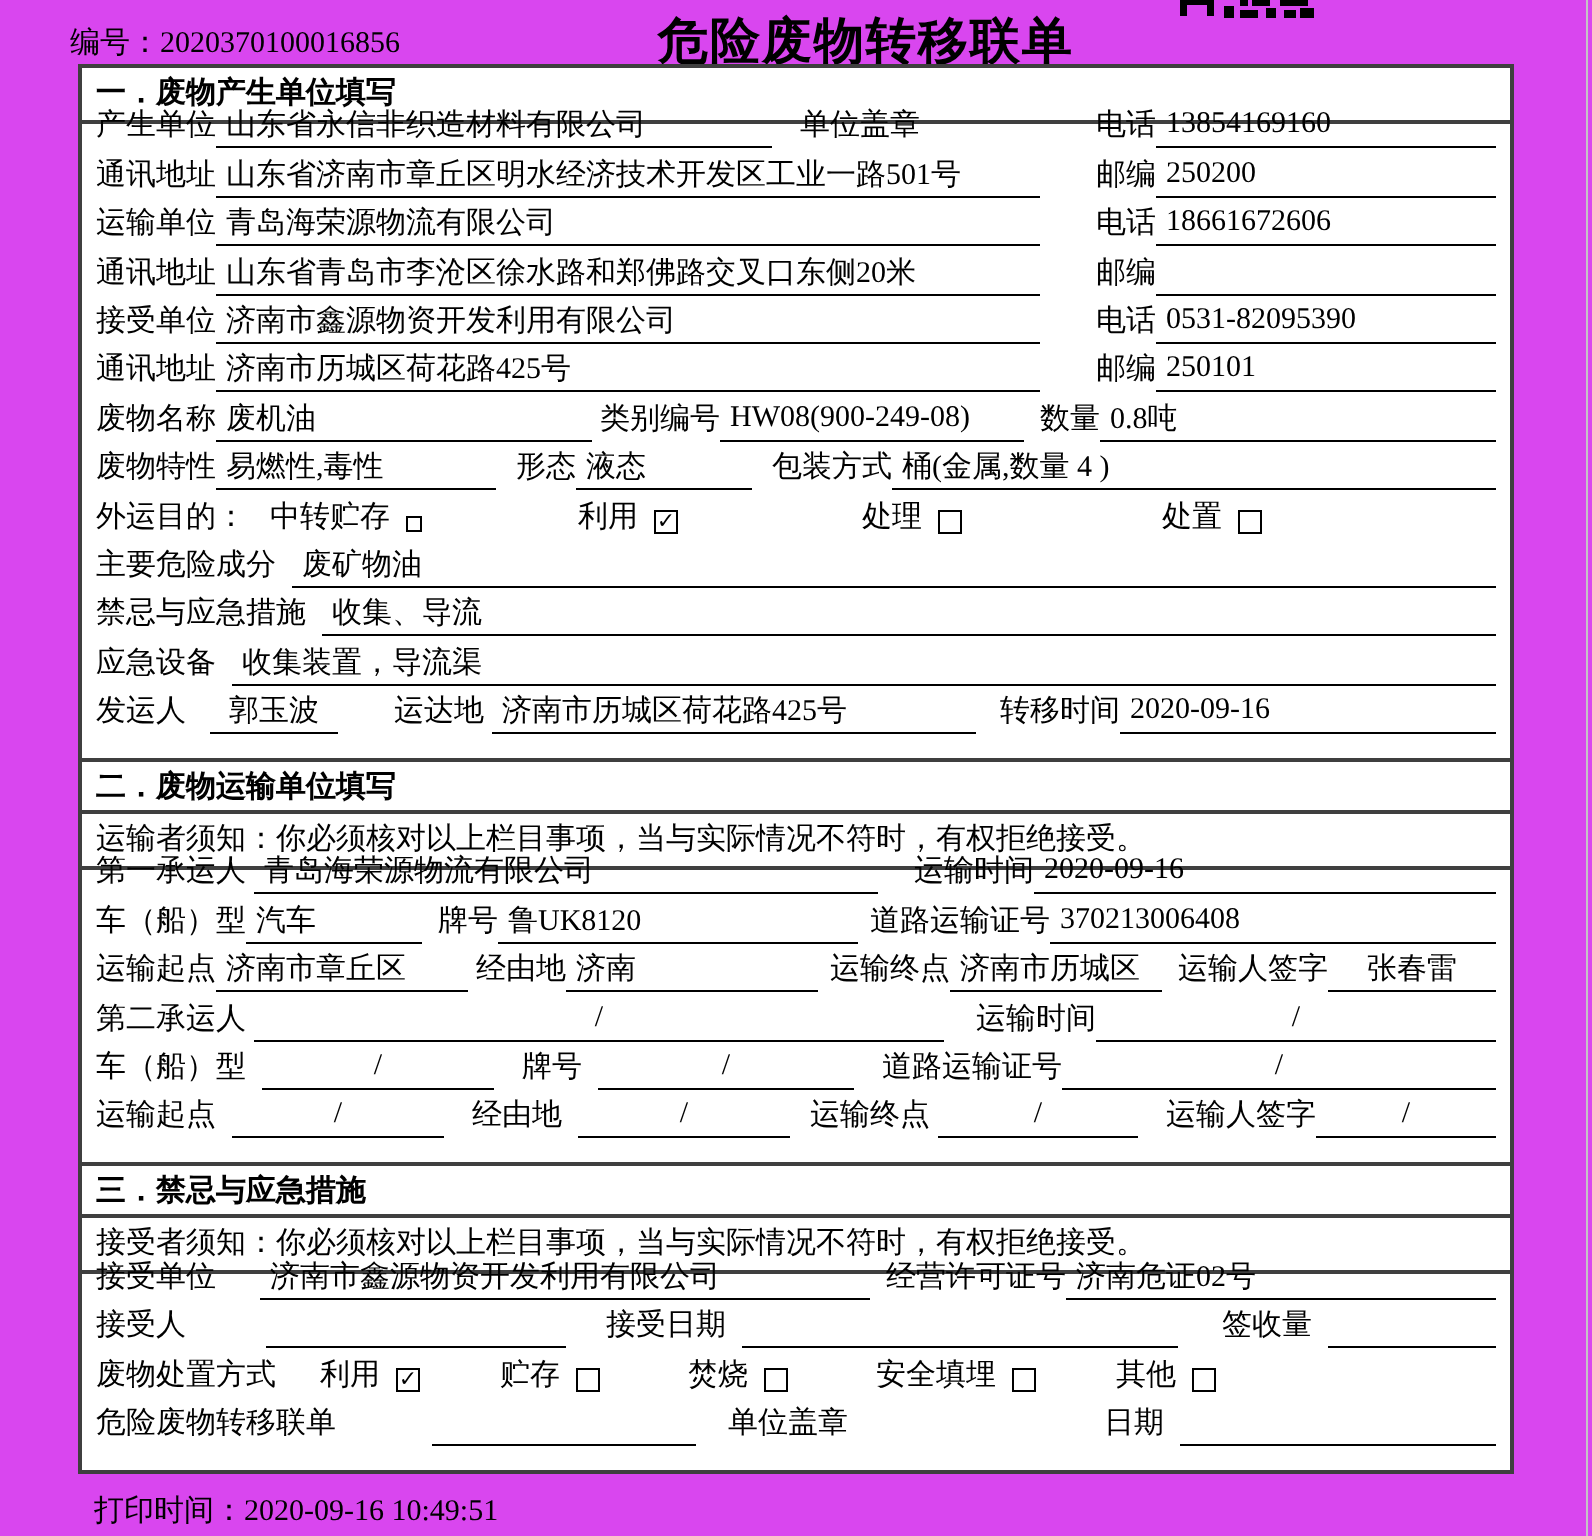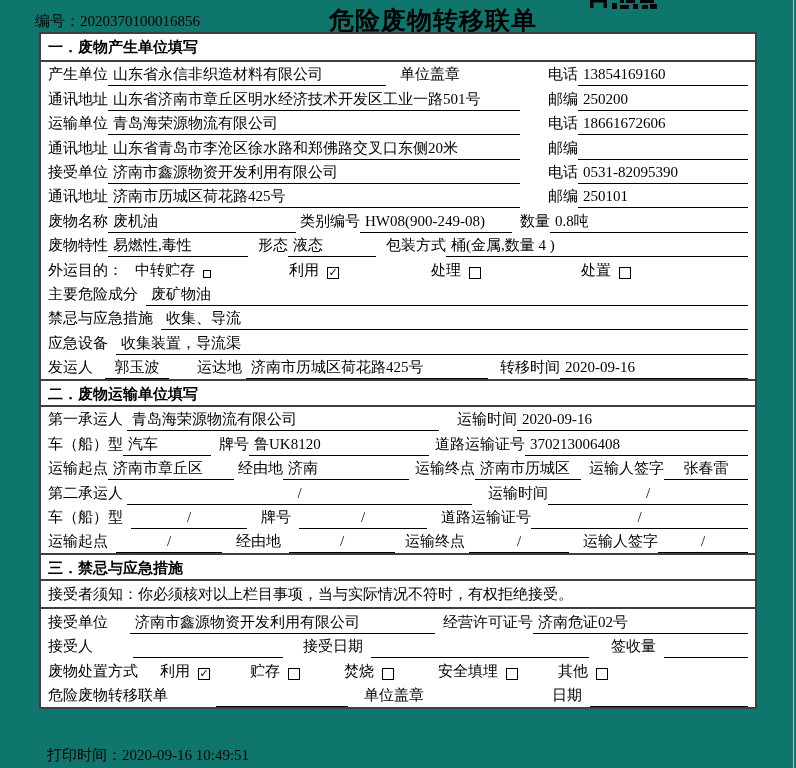--- a/index.html
+++ b/index.html
@@ -1,34 +1,34 @@
 <!DOCTYPE html>
 <html><head>
 <meta charset="utf-8">
 <style>
   * { margin:0; padding:0; box-sizing:border-box; }
   html,body { width:796px; height:768px; background:#ffffff; overflow:hidden;
     font-family:"Liberation Serif","DejaVu Serif",serif; color:#000; }
-  .page { position:relative; width:796px; height:768px; background:#0f766e; }
+  .page { position:relative; width:796px; height:768px; background:#d946ef; }
   .page-edge { position:absolute; right:2px; top:0; width:1px; height:768px; background:#c4c4c4; }
 
   
   .hdr { position:relative; height:40px; }
   .doc-no { position:absolute; left:35px; top:12px; font-size:15px; white-space:nowrap; }
   .title { position:absolute; left:433px; top:4px; transform:translateX(-50%);
            font-size:25px; font-weight:bold; white-space:nowrap; letter-spacing:1px; }
   .qr { position:absolute; left:590px; top:0; width:112px; height:9px; }
 
   
   .tbl { position:absolute; left:39px; top:32px; width:718px; border:2px solid #3f3f3f; background:#fff; }
   .sec { height:28px; line-height:26px; padding:0 7px; font-size:15px; font-weight:bold;
          border-bottom:2px solid #3f3f3f; border-top:2px solid #3f3f3f; }
   .sec.first { border-top:none; }
   .notice { height:28px; line-height:26px; padding:0 7px; font-size:15px; border-bottom:2px solid #3f3f3f; }
-  .row { display:flex; align-items:flex-end; height:24.4px; padding:0 7px; font-size:15px; }
+  .row { display:flex; align-items:flex-end; height:24.4px; padding:12px 7px; font-size:15px; }
   .lb { white-space:nowrap; flex:none; padding-bottom:2px; }
   .u  { border-bottom:1px solid #000; padding:0 5px 1px 5px; white-space:nowrap;
         overflow:hidden; flex:none; min-height:20px; }
   .g  { flex:1 1 auto; }
   .c  { text-align:center; }
   .mla{ margin-left:auto; }
 
   
   .cbi { display:flex; align-items:flex-end; flex:none; }
   .box { display:inline-block; width:12px; height:12px; border:1.5px solid #000;
@@ -167,20 +167,21 @@
     <div class="row">
       <span class="lb">发运人</span>
       <span class="u c" style="width:64px;margin-left:12px">郭玉波</span>
       <span class="lb" style="margin-left:28px">运达地</span>
       <span class="u" style="width:242px;margin-left:4px">济南市历城区荷花路425号</span>
       <span class="lb" style="margin-left:12px">转移时间</span>
       <span class="u g">2020-09-16</span>
     </div>
 
     <div class="sec">二．废物运输单位填写</div>
+    <div class="notice">运输者须知：你必须核对以上栏目事项，当与实际情况不符时，有权拒绝接受。</div>
 
     <div class="row">
       <span class="lb">第一承运人</span>
       <span class="u" style="width:312px;margin-left:4px">青岛海荣源物流有限公司</span>
       <span class="lb" style="margin-left:18px">运输时间</span>
       <span class="u g">2020-09-16</span>
     </div>
 
     <div class="row">
       <span class="lb">车（船）型</span>

